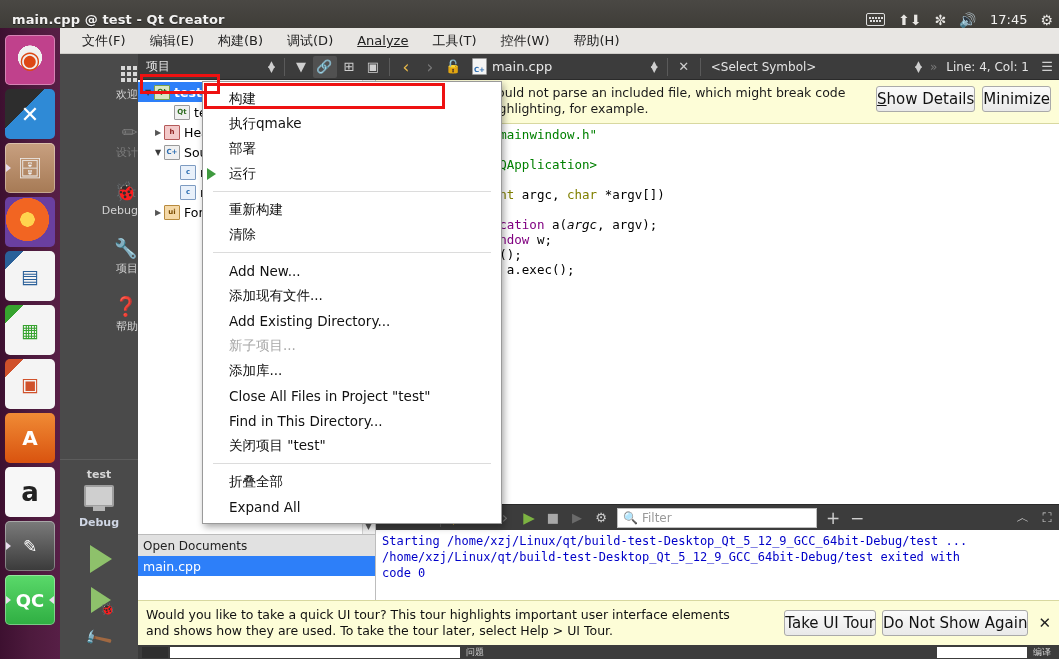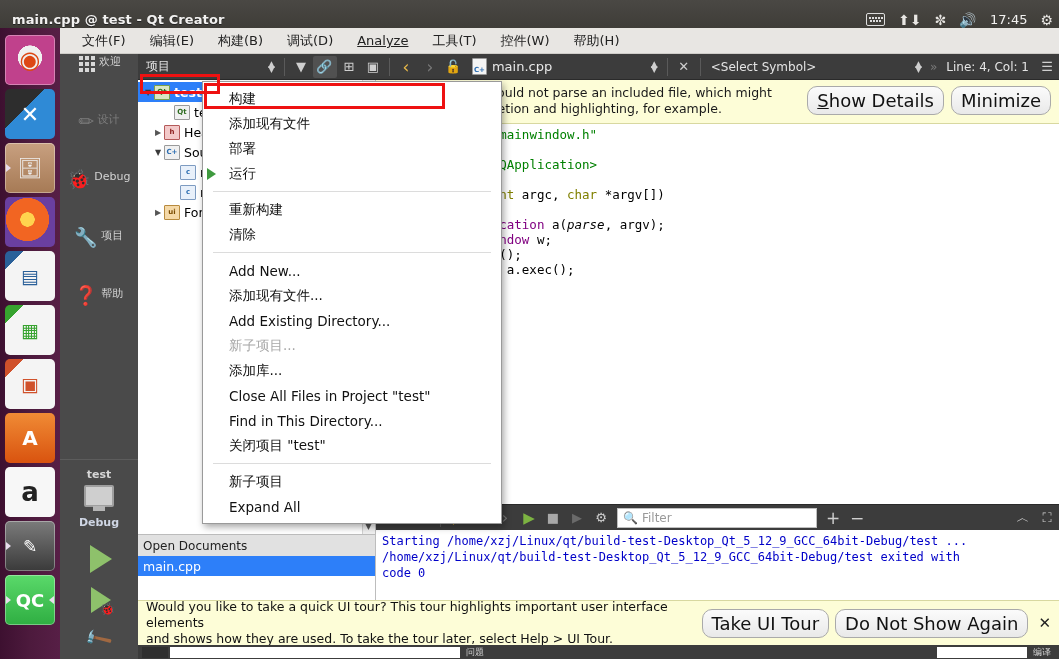--- a/index.html
+++ b/index.html
@@ -57,21 +57,21 @@
     display:flex; align-items:center; padding-left:18px; gap:16px;
   }
   .menu-item{ font-size:13px; color:#222; padding:2px 4px; white-space:nowrap;}
   .menu-item u{ text-decoration:underline; }
 
   #body-row{ display:flex; height:605px; }
 
   
   #modes{ width:78px; background:#4a4a4a; display:flex; flex-direction:column; }
   .mode{
-    height:58px; display:flex;flex-direction:row;align-items:flex-start;justify-content:center;
+    height:58px; display:flex;flex-direction:column;align-items:flex-end;justify-content:center;
     color:#d2d2d2; font-size:11px; gap:3px; position:relative;
   }
   .mode.active{ background:#333333; color:#e8e8e8;}
   .mode.active:before{content:"";position:absolute;left:0;top:0;bottom:0;width:3px;background:#cfcfcf;}
   .mode.disabled{ color:#7d7d7d;}
   .mode-gl{font-size:19px;line-height:1;}
   .grid-ico{width:19px;height:19px;display:grid;grid-template-columns:repeat(3,4px);grid-template-rows:repeat(3,4px);gap:2px;justify-content:center;align-content:center;}
   .grid-ico i{background:#d8d8d8;display:block;width:4px;height:4px;}
   .edit-ico{width:20px;height:20px;background:#b9c6ee;border:1px solid #6f7fb5;border-radius:1px;
     display:flex;flex-direction:column;justify-content:center;gap:2px;padding:3px;}
@@ -128,22 +128,22 @@
   #tree-scroll{position:absolute;right:0;top:0;width:13px;height:100%;background:#f0f0f0;border-left:1px solid #d2d2d2;}
   #tree-scroll .thumb{position:absolute;left:1px;top:2px;width:11px;height:120px;background:#c6c6c6;border-radius:2px;}
   #tree-scroll .dn{position:absolute;left:2px;bottom:3px;font-size:9px;color:#555;}
 
   
   #editor-col{flex:1;display:flex;flex-direction:column;min-width:0;}
   #infobar{background:#fdfdd7;border-bottom:1px solid #d8d8a0;padding:5px 8px 6px 10px;
     display:flex;align-items:flex-start;min-height:40px;}
   #infobar .txt{flex:1;font-size:12.5px;color:#1a1a1a;line-height:16px;}
   #infobar .btns{display:flex;gap:7px;padding-top:1px;}
-  .ibtn{background:linear-gradient(to bottom,#fbfbfb,#e9e9e9);border:1px solid #aaa;border-radius:10px;
-    font-size:18px;padding:3px 9px;color:#111;white-space:nowrap;}
+  .ibtn{background:linear-gradient(to bottom,#fbfbfb,#e9e9e9);border:1px solid #aaa;border-radius:3px;
+    font-size:15px;padding:3px 0;color:#111;white-space:nowrap;}
   .ibtn u{text-decoration:underline;}
   #code{flex:1;background:#fff;display:flex;min-height:0;overflow:hidden;position:relative;}
   #gutter{width:42px;background:#f0f0f0;border-right:1px solid #dcdcdc;font-family:"DejaVu Sans Mono","Liberation Mono",monospace;
     font-size:12.5px;color:#9a9a9a;text-align:right;padding:3px 8px 0 0;line-height:15px;}
   #codetext{flex:1;font-family:"DejaVu Sans Mono","Liberation Mono",monospace;font-size:12.5px;
     line-height:15px;padding:3px 0 0 6px;white-space:pre;color:#000;}
   .kw{color:#808000;} .pp{color:#808000;} .str{color:#008000;} .typ{color:#800080;} .itl{font-style:italic;color:#000;}
   .fold{position:absolute;left:42px;top:0;width:10px;height:100%;background:#f7f7f7;border-right:1px solid #e4e4e4;}
 
   #outbar{height:26px;background:#3c3c3c;display:flex;align-items:center;color:#d0d0d0;font-size:12px;
@@ -384,21 +384,21 @@
 
           <div id="code">
             <div id="gutter">1<br>2<br>3<br>4<br>5<br>6<br>7<br>8<br>9<br>10<br>11</div>
             <div class="fold"></div>
             <div id="codetext"><span class="pp">#include</span> <span class="str">"mainwindow.h"</span>
 
 <span class="pp">#include</span> <span class="str">&lt;QApplication&gt;</span>
 
 <span class="kw">int</span> main(<span class="kw">int</span> argc, <span class="kw">char</span> *argv[])
 {
-    <span class="typ">QApplication</span> a(<span class="itl">parse</span>, argv);
+    <span class="typ">QApplication</span> a(<span class="itl">argc</span>, argv);
     <span class="typ">MainWindow</span> w;
     w.show();
     <span class="kw">return</span> a.exec();
 }</div>
           </div>
 
           <div id="outbar">
             <div style="flex:0 0 60px;"></div>
             <div class="tb-sep"></div>
             <div class="ob">🧹</div>
@@ -449,21 +449,21 @@
   </div>
 </div>
 
 <div id="ctxmenu">
   <div class="mrow">
       <span class="mico"></span>
       <span>构建</span>
     </div>
   <div class="mrow">
       <span class="mico"></span>
-      <span>添加现有文件</span>
+      <span>执行qmake</span>
     </div>
   <div class="mrow">
       <span class="mico"></span>
       <span>部署</span>
     </div>
   <div class="mrow">
       <span class="mico">
         <span class="mplay"></span>
       </span>
       <span>运行</span>
@@ -506,21 +506,21 @@
       <span class="mico"></span>
       <span>Find in This Directory...</span>
     </div>
   <div class="mrow">
       <span class="mico"></span>
       <span>关闭项目 "test"</span>
     </div>
   <div class="msep"></div>
   <div class="mrow">
       <span class="mico"></span>
-      <span>新子项目</span>
+      <span>折叠全部</span>
     </div>
   <div class="mrow">
       <span class="mico"></span>
       <span>Expand All</span>
     </div>
 </div>
 
 <div id="hl-tree"></div>
 <div id="hl-menu"></div>
 

